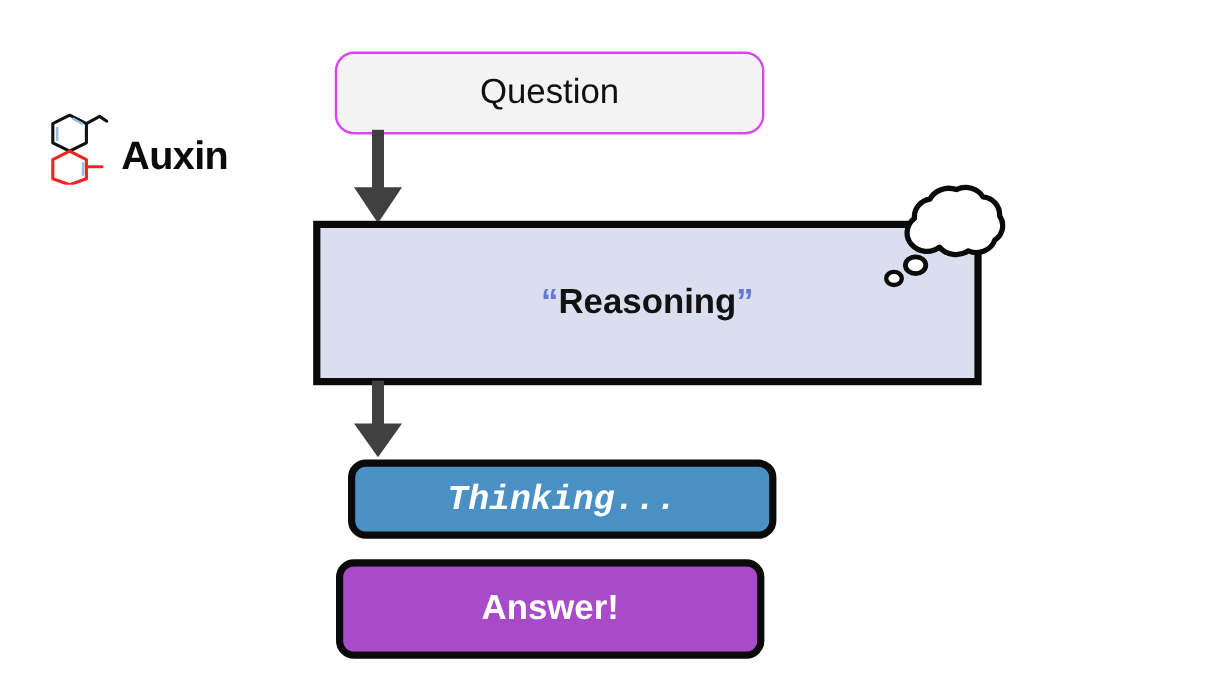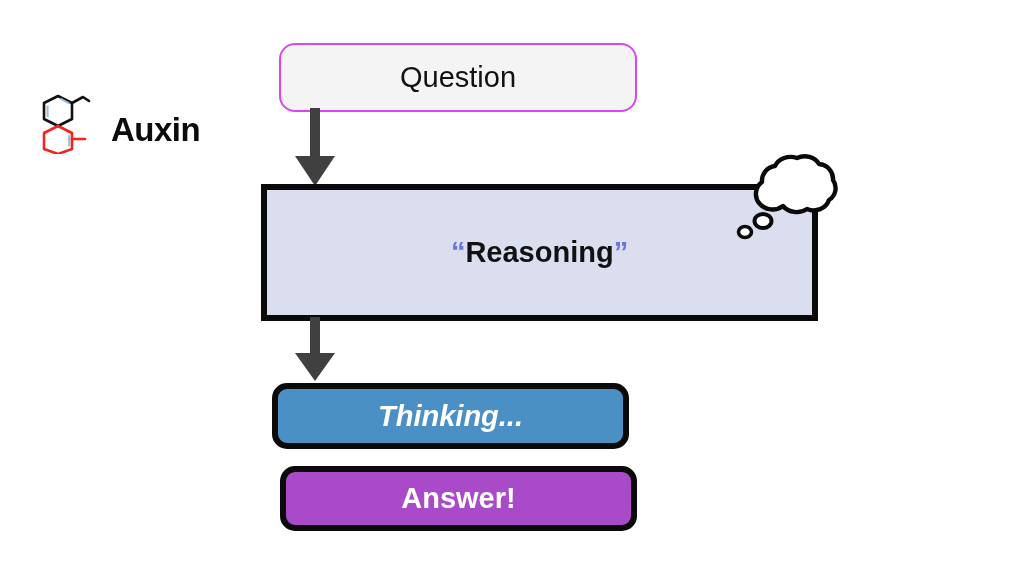--- a/index.html
+++ b/index.html
@@ -37,21 +37,21 @@
     height: 62px;
     display: block;
   }
   .brand-name {
     font-family: "Liberation Sans", sans-serif;
     font-size: 33px;
     font-weight: bold;
     color: #0b0b0b;
     letter-spacing: -0.5px;
     line-height: 1;
-    margin-left: 17px;
+    margin-left: 7px;
     margin-top: 13px;
   }
 
   
   .node {
     position: absolute;
     box-sizing: border-box;
     display: flex;
     align-items: center;
     justify-content: center;
@@ -96,41 +96,42 @@
   }
   .llm-sub {
     font-size: 30px;
     font-weight: bold;
     color: #6877d4;
     line-height: 1.1;
     letter-spacing: -0.2px;
   }
 
   .node-thinking {
-    left: 272px;
+    left: 290px;
     top: 383px;
     width: 357px;
     height: 66px;
     border: 6px solid #0a0a0a;
     border-radius: 15px;
     background: #4a90c4;
+    font-family: Liberation Mono, monospace;
   }
   .node-thinking .label {
     font-size: 29px;
     font-weight: bold;
     font-style: italic;
     color: #ffffff;
     line-height: 1;
   }
 
   .node-answer {
     left: 280px;
     top: 466px;
     width: 357px;
-    height: 65px;
+    height: 83px;
     border: 6px solid #0a0a0a;
     border-radius: 15px;
     background: #a94ac8;
   }
   .node-answer .label {
     font-size: 29px;
     font-weight: bold;
     color: #ffffff;
     line-height: 1;
   }

